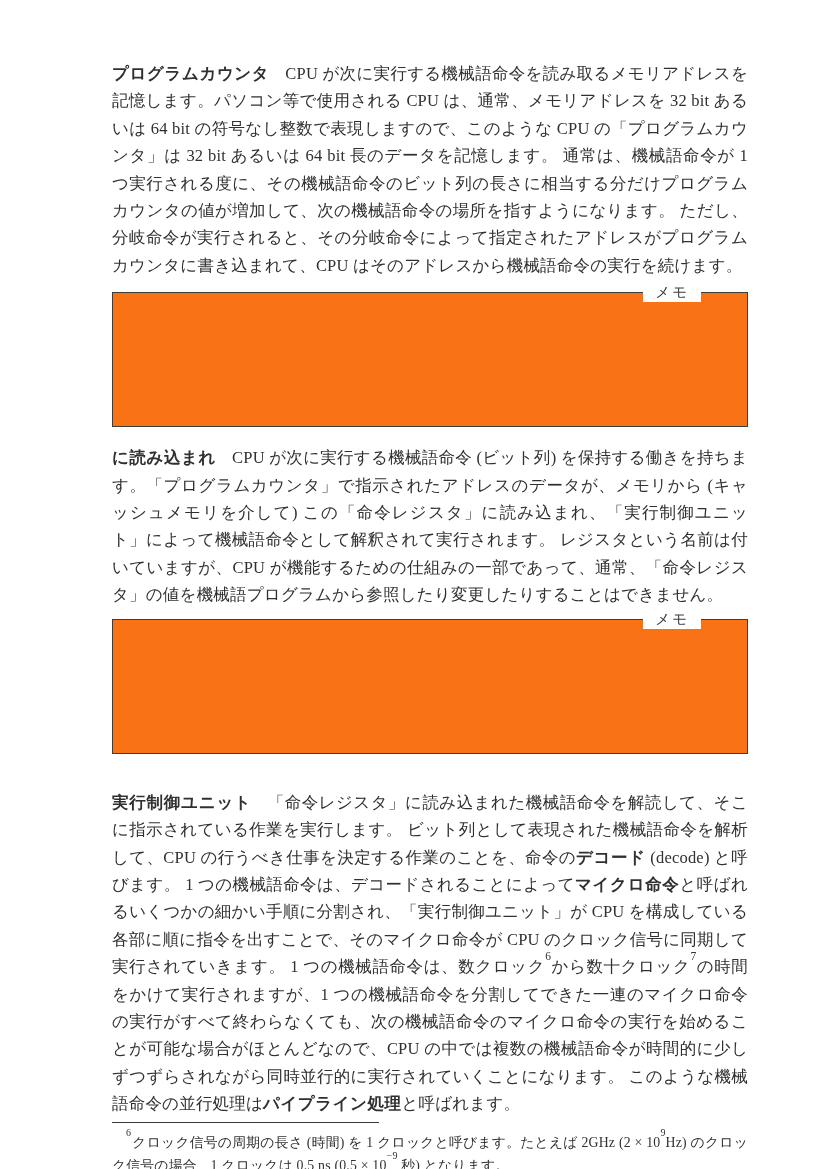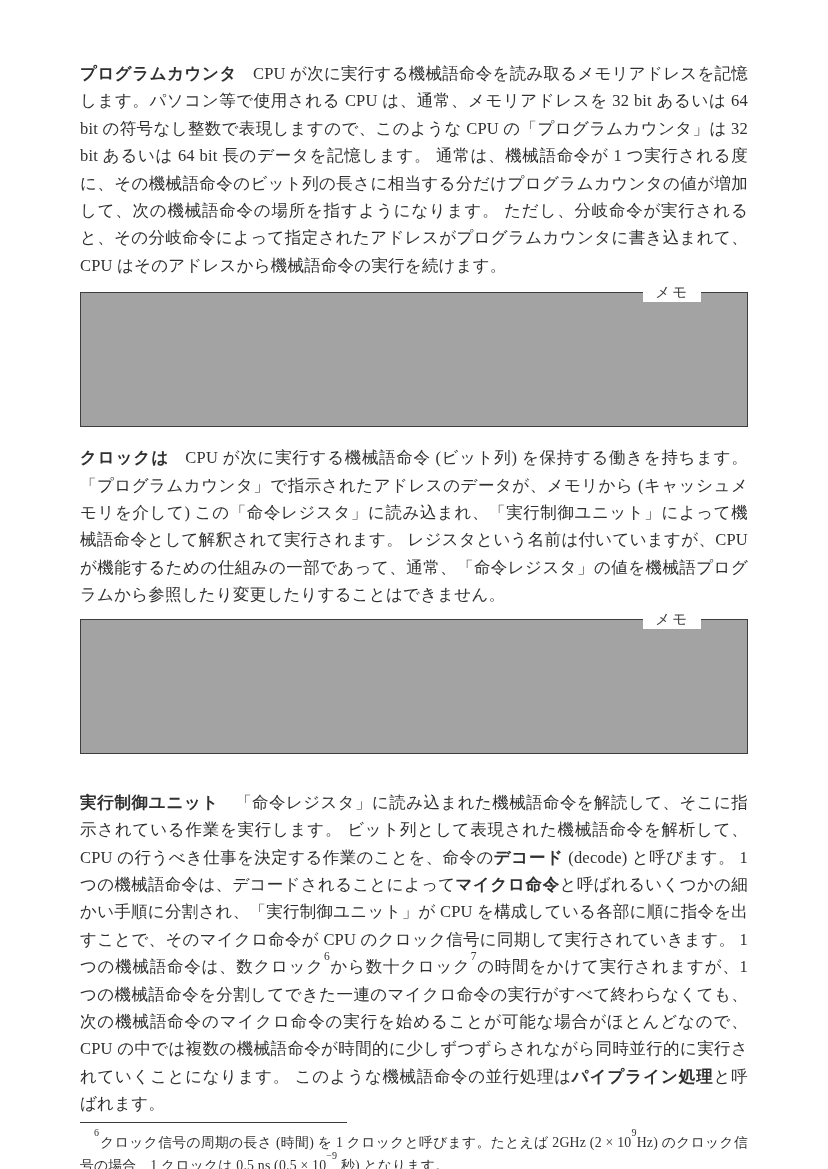--- a/index.html
+++ b/index.html
@@ -11,21 +11,21 @@
     width: 828px;
     height: 1169px;
     color: #303030;
     font-family: "Liberation Serif", "DejaVu Serif", serif;
     overflow: hidden;
   }
   .page {
     box-sizing: border-box;
     width: 828px;
     height: 1169px;
-    padding: 60px 80px 0 80px;
+    padding: 60px 80px 0 112px;
     border-radius: 18px;
   }
   p.para {
     margin: 0;
     font-size: 16.5px;
     line-height: 27.4px;
     text-align: justify;
     letter-spacing: 0.2px;
   }
   .heading {
@@ -42,21 +42,21 @@
   sup.fn-ref {
     font-size: 11.5px;
     line-height: 0;
     position: relative;
     top: -0.45em;
   }
   .memo-box {
     position: relative;
     height: 133px;
     border: 1.4px solid #3d3d3d;
-    background: #a3a3a3;
+    background: #f97316;
   }
   .memo-box.first { margin: 13px 0 17px 0; }
   .memo-box.second { margin: 10px 0 0 0; }
   .memo-legend {
     position: absolute;
     top: -10px;
     right: 46px;
     background: #ffffff;
     padding: 0 12px;
     font-size: 14.5px;
@@ -98,21 +98,21 @@
 <body>
 
 <div class="page">
 
   <p class="para"><span class="heading">プログラムカウンタ</span><span>CPU が次に実行する機械語命令を読み取るメモリアドレスを記憶します。パソコン等で使用される CPU は、通常、メモリアドレスを 32 bit あるいは 64 bit の符号なし整数で表現しますので、このような CPU の「プログラムカウンタ」は 32 bit あるいは 64 bit 長のデータを記憶します。 通常は、機械語命令が 1 つ実行される度に、その機械語命令のビット列の長さに相当する分だけプログラムカウンタの値が増加して、次の機械語命令の場所を指すようになります。 ただし、分岐命令が実行されると、その分岐命令によって指定されたアドレスがプログラムカウンタに書き込まれて、CPU はそのアドレスから機械語命令の実行を続けます。</span></p>
 
   <div class="memo-box first">
     <span class="memo-legend">メモ</span>
   </div>
 
-  <p class="para"><span class="heading">クロックは</span><span>CPU が次に実行する機械語命令 (ビット列) を保持する働きを持ちます。「プログラムカウンタ」で指示されたアドレスのデータが、メモリから (キャッシュメモリを介して) この「命令レジスタ」に読み込まれ、「実行制御ユニット」によって機械語命令として解釈されて実行されます。 レジスタという名前は付いていますが、CPU が機能するための仕組みの一部であって、通常、「命令レジスタ」の値を機械語プログラムから参照したり変更したりすることはできません。</span></p>
+  <p class="para"><span class="heading">に読み込まれ</span><span>CPU が次に実行する機械語命令 (ビット列) を保持する働きを持ちます。「プログラムカウンタ」で指示されたアドレスのデータが、メモリから (キャッシュメモリを介して) この「命令レジスタ」に読み込まれ、「実行制御ユニット」によって機械語命令として解釈されて実行されます。 レジスタという名前は付いていますが、CPU が機能するための仕組みの一部であって、通常、「命令レジスタ」の値を機械語プログラムから参照したり変更したりすることはできません。</span></p>
 
   <div class="memo-box second">
     <span class="memo-legend">メモ</span>
   </div>
 
   <p class="para third"><span class="heading">実行制御ユニット</span><span>「命令レジスタ」に読み込まれた機械語命令を解読して、そこに指示されている作業を実行します。 ビット列として表現された機械語命令を解析して、CPU の行うべき仕事を決定する作業のことを、命令の</span><span class="b">デコード</span><span> (decode) と呼びます。 1 つの機械語命令は、デコードされることによって</span><span class="b">マイクロ命令</span><span>と呼ばれるいくつかの細かい手順に分割され、「実行制御ユニット」が CPU を構成している各部に順に指令を出すことで、そのマイクロ命令が CPU のクロック信号に同期して実行されていきます。 1 つの機械語命令は、数クロック</span><sup class="fn-ref">6</sup><span>から数十クロック</span><sup class="fn-ref">7</sup><span>の時間をかけて実行されますが、1 つの機械語命令を分割してできた一連のマイクロ命令の実行がすべて終わらなくても、次の機械語命令のマイクロ命令の実行を始めることが可能な場合がほとんどなので、CPU の中では複数の機械語命令が時間的に少しずつずらされながら同時並行的に実行されていくことになります。 このような機械語命令の並行処理は</span><span class="b">パイプライン処理</span><span>と呼ばれます。</span></p>
 
   <div class="footnote-rule"></div>
 
   <p class="footnote fn6"><sup class="fn-marker">6</sup><span>クロック信号の周期の長さ (時間) を 1 クロックと呼びます。たとえば 2GHz (2 × 10</span><sup class="fn-exp">9</sup><span>Hz) のクロック信号の場合、1 クロックは 0.5 ns (0.5 × 10</span><sup class="fn-exp">−9</sup><span> 秒) となります。</span></p>

